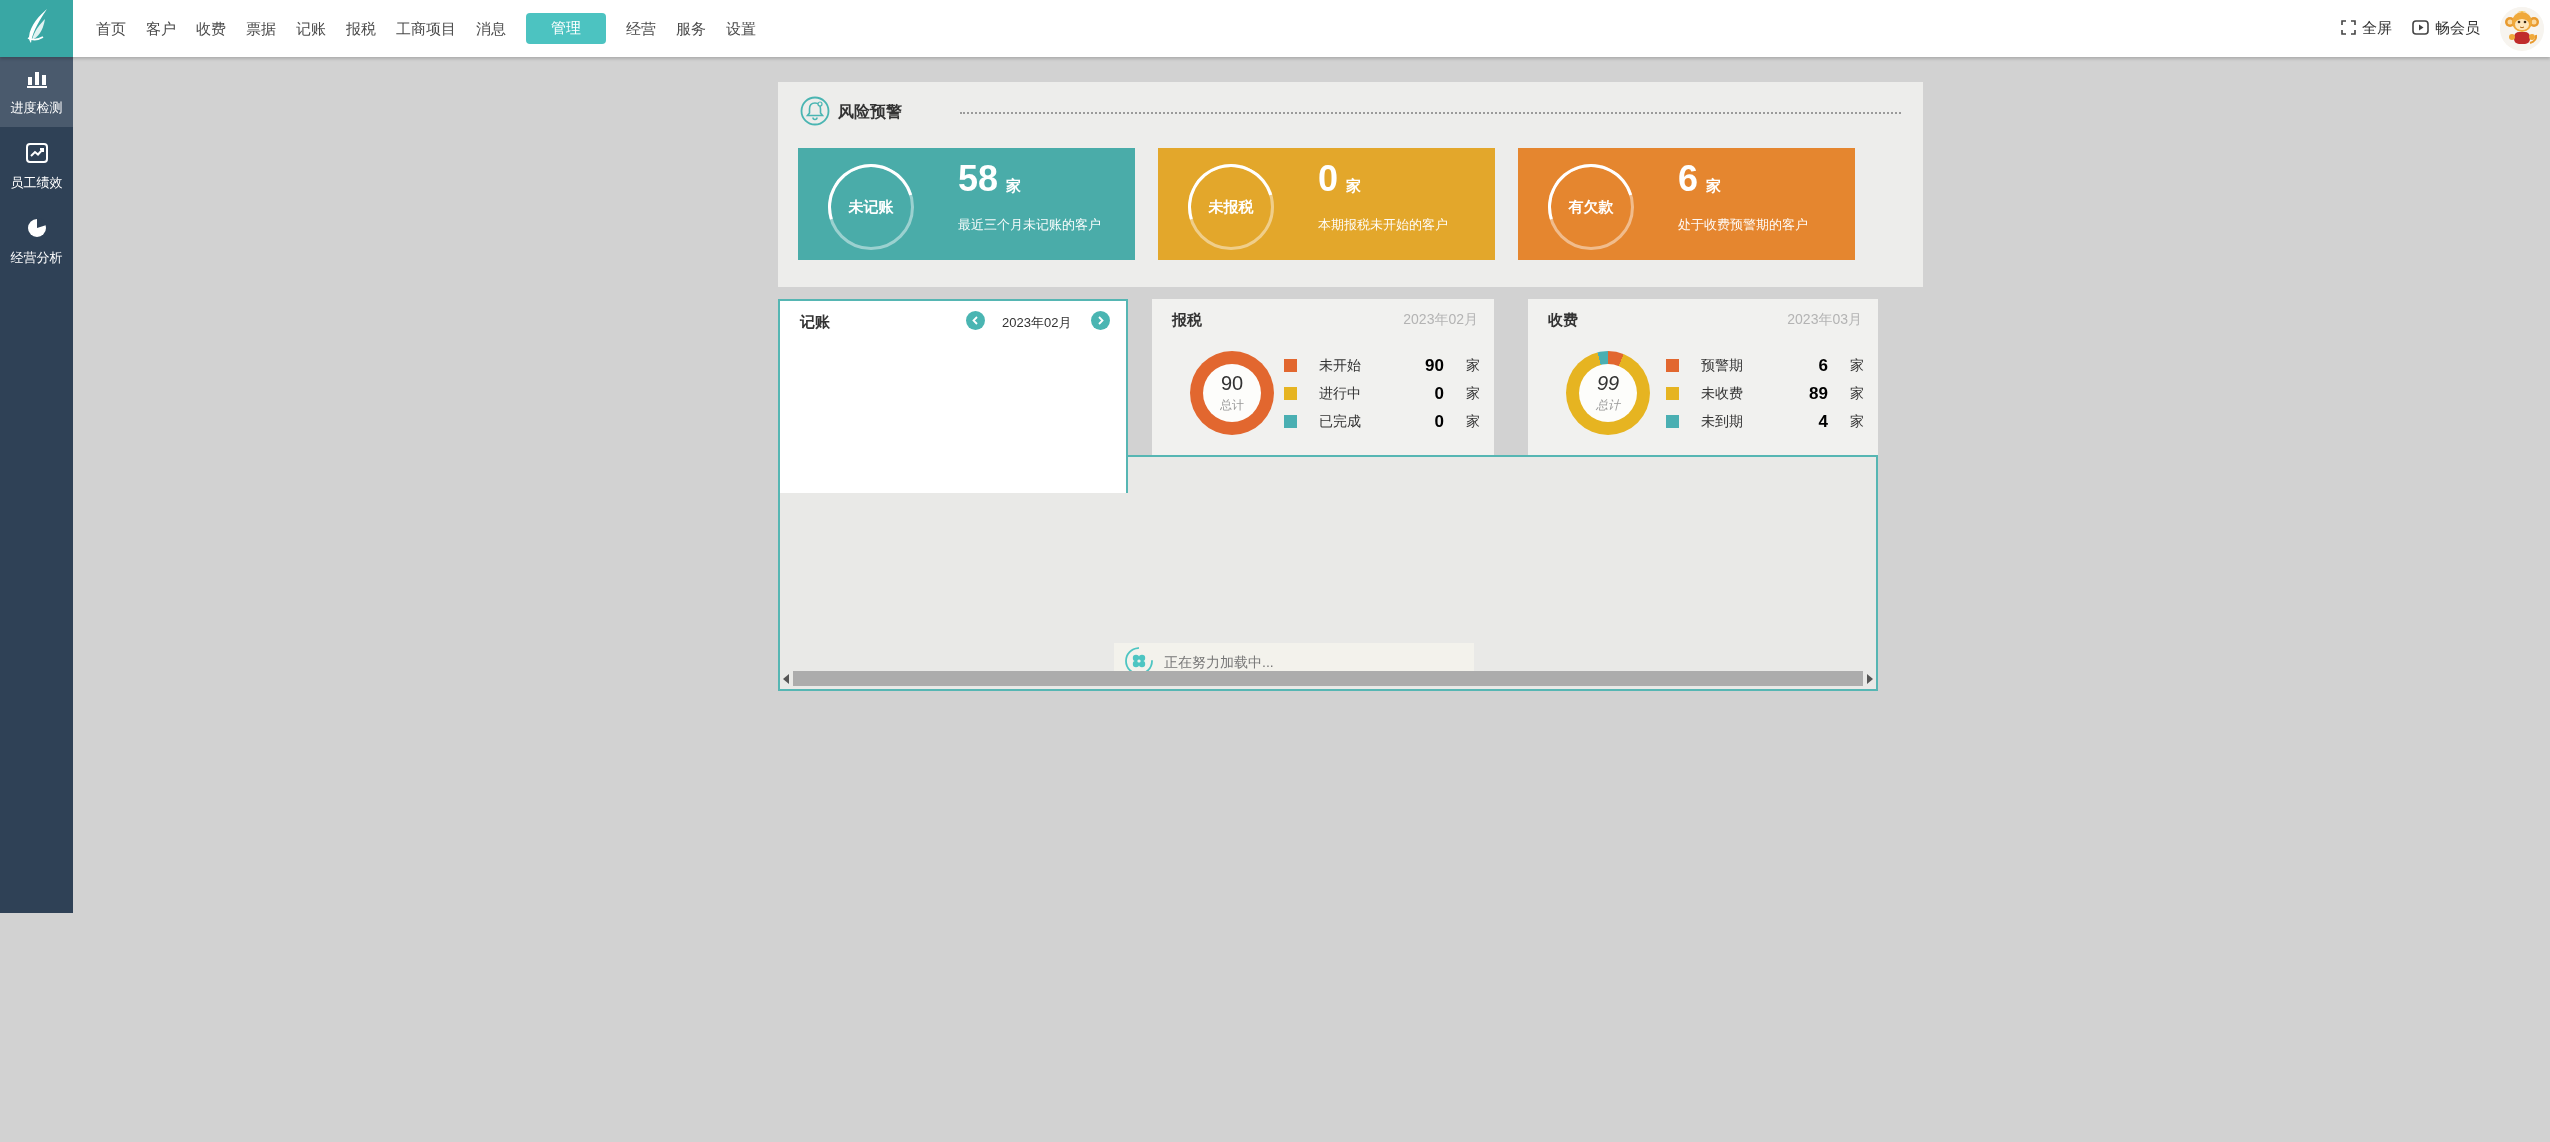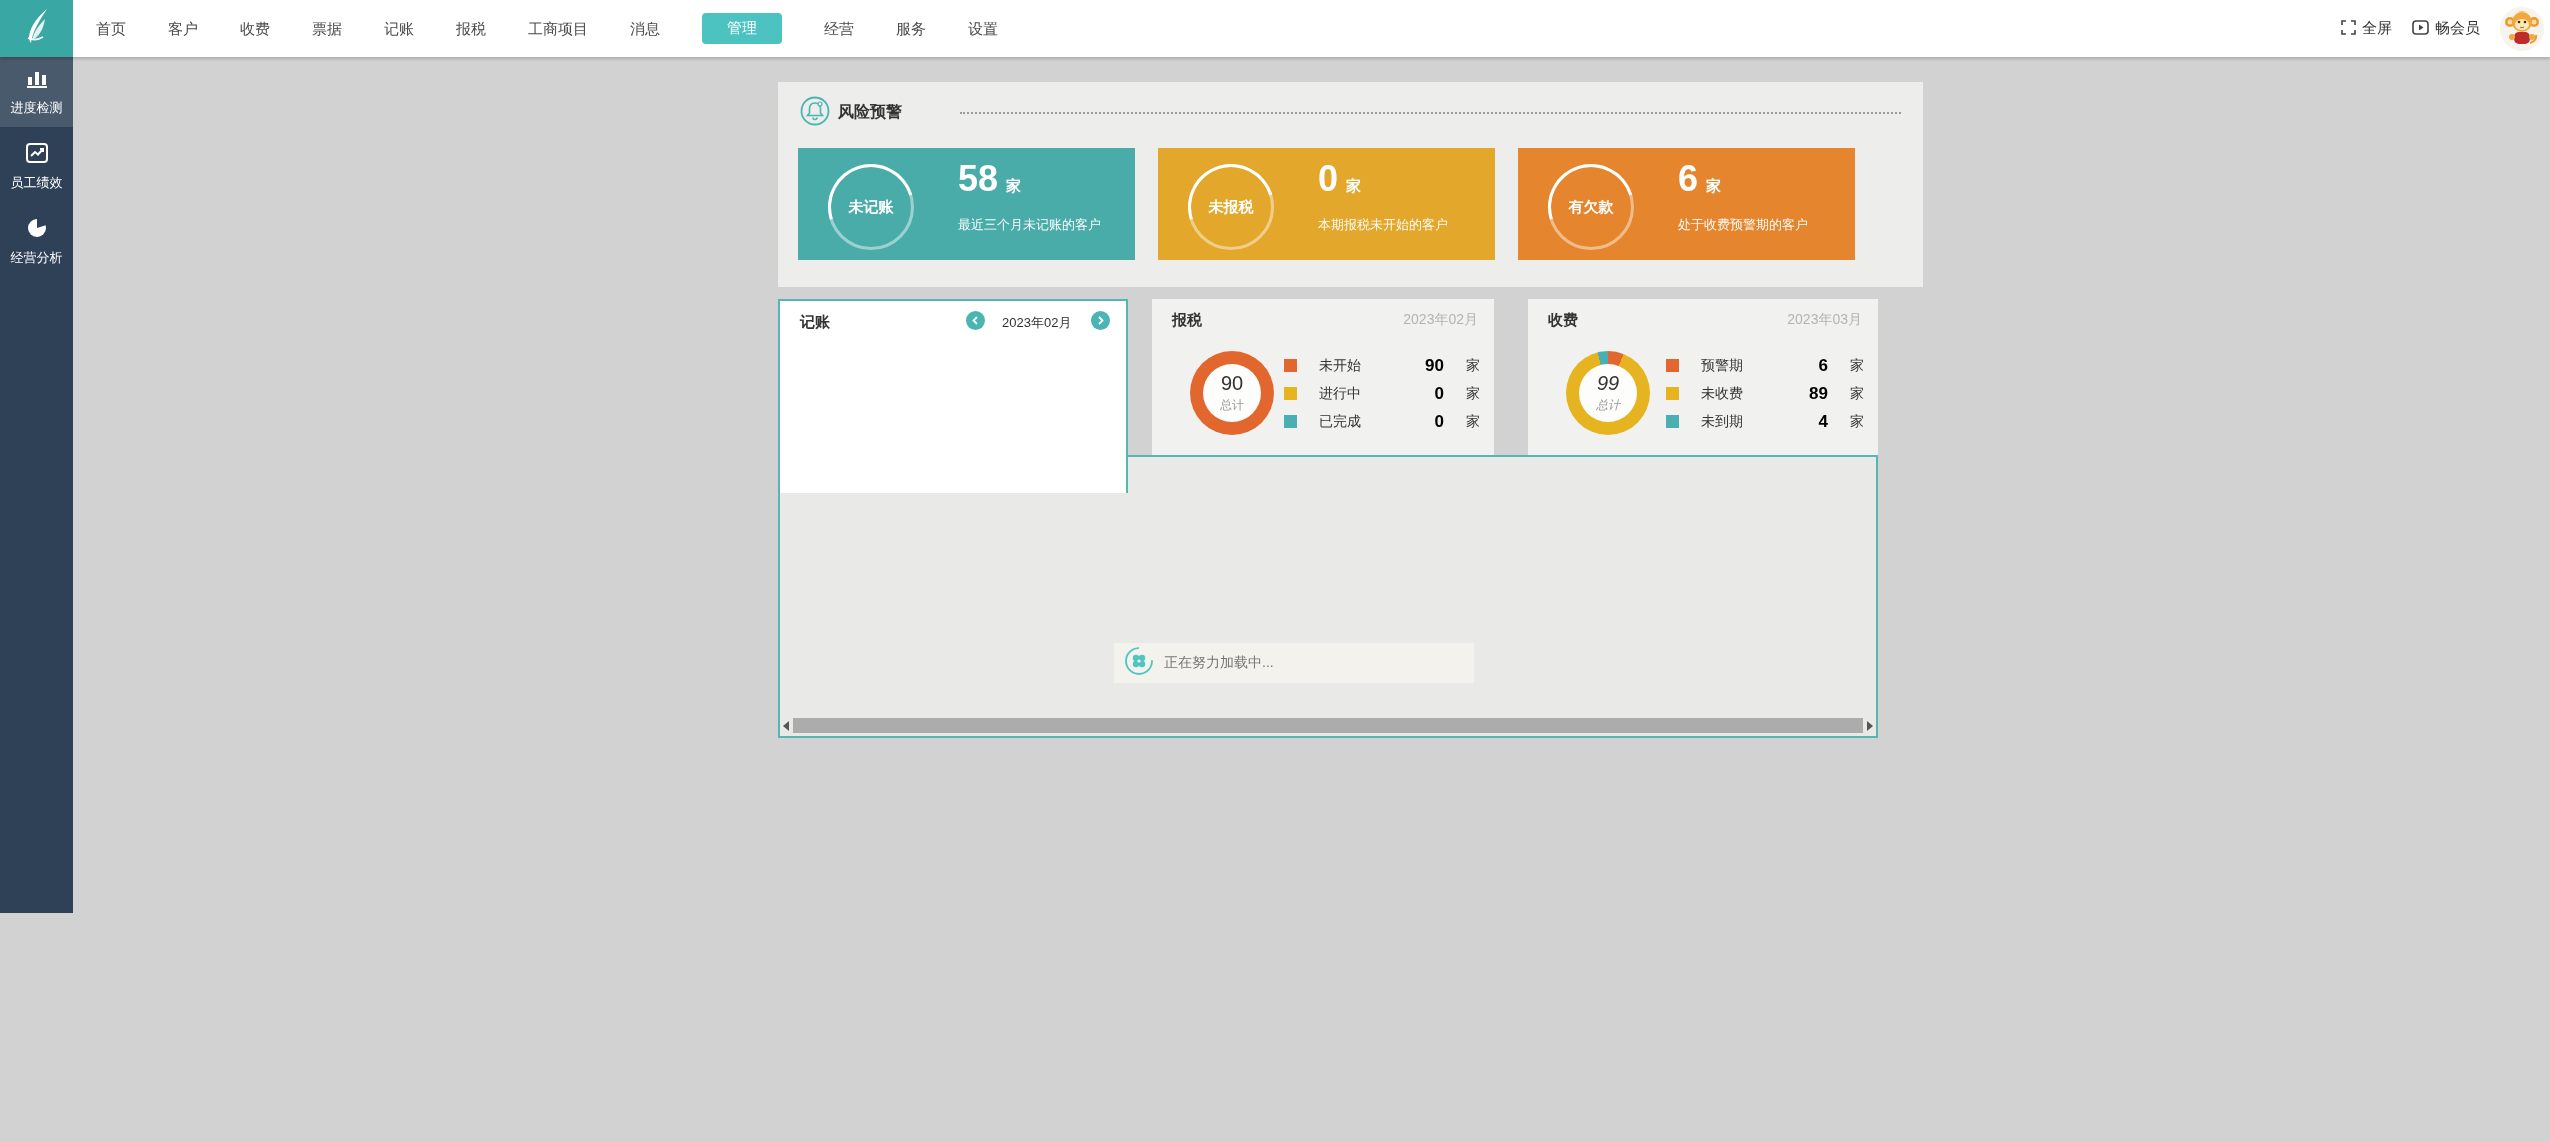--- a/index.html
+++ b/index.html
@@ -4,21 +4,21 @@
 <style>
   html,body{margin:0;padding:0;}
   body{font-family:"Liberation Sans","DejaVu Sans",sans-serif;background:#d2d2d2;}
   #app{position:relative;width:2550px;height:1142px;overflow:hidden;background:#d2d2d2;}
 
   
   .topnav{position:absolute;left:0;top:0;width:2550px;height:57px;background:#ffffff;
           box-shadow:0 2px 3px rgba(0,0,0,.18);z-index:10;}
   .logo{position:absolute;left:0;top:0;width:73px;height:57px;background:#39a7a4;
         display:flex;align-items:center;justify-content:center;}
-  .menu{position:absolute;left:96px;top:0;height:57px;display:flex;align-items:center;gap:42px;}
+  .menu{position:absolute;left:96px;top:0;height:57px;display:flex;align-items:center;gap:20px;}
   .nav-item{font-size:15px;color:#4a4a4a;cursor:pointer;white-space:nowrap;line-height:57px;}
   .nav-item.active{background:#4cc3c1;color:#fff;line-height:normal;padding:6px 25px;border-radius:4px;}
   .nav-right{position:absolute;right:0;top:0;height:57px;display:flex;align-items:center;gap:20px;padding-right:6px;}
   .nav-tool{display:flex;align-items:center;gap:6px;font-size:15px;color:#333;cursor:pointer;}
   .avatar{width:44px;height:44px;border-radius:50%;background:#f7f4ef;overflow:hidden;
           display:flex;align-items:center;justify-content:center;cursor:pointer;}
 
   
   .sidebar{position:absolute;left:0;top:57px;width:73px;height:856px;background:#2f4156;z-index:9;}
   .side-item{width:73px;height:70px;margin-bottom:5px;display:flex;flex-direction:column;
@@ -63,21 +63,21 @@
   .legend{position:absolute;top:57px;display:flex;flex-direction:column;gap:9px;}
   .tab-bs .legend{left:132px;width:196px;}
   .tab-sf .legend{left:138px;width:198px;}
   .legend-row{display:flex;align-items:center;height:19px;gap:13px;}
   .legend-row .sq{width:13px;height:13px;flex:0 0 13px;}
   .legend-row .ll{font-size:14px;color:#333;margin-left:9px;flex:1;}
   .legend-row .lv{font-size:17px;font-weight:bold;color:#000;text-align:right;min-width:34px;}
   .legend-row .lu{font-size:14px;color:#333;margin-left:9px;}
 
   
-  .content-panel{position:absolute;left:778px;top:455px;width:1100px;height:283px;background:#e9e9e7;
+  .content-panel{position:absolute;left:778px;top:455px;width:1100px;height:236px;background:#e9e9e7;
           border:2px solid #56b6b3;box-sizing:border-box;z-index:1;}
   .loading{position:absolute;left:334px;top:186px;width:360px;height:40px;background:#f3f2ec;
           display:flex;align-items:center;gap:10px;padding-left:10px;box-sizing:border-box;}
   .loading .lt{font-size:14px;color:#777;}
   .h-scroll{position:absolute;left:3px;right:3px;bottom:3px;height:15px;display:flex;align-items:center;}
   .sb-arrow{width:0;height:0;border-top:5px solid transparent;border-bottom:5px solid transparent;cursor:pointer;}
   .sb-arrow.left{border-right:6px solid #555;margin-right:4px;}
   .sb-arrow.right{border-left:6px solid #555;margin-left:4px;}
   .sb-thumb{flex:1;height:15px;background:#acacac;cursor:pointer;}
 </style>

